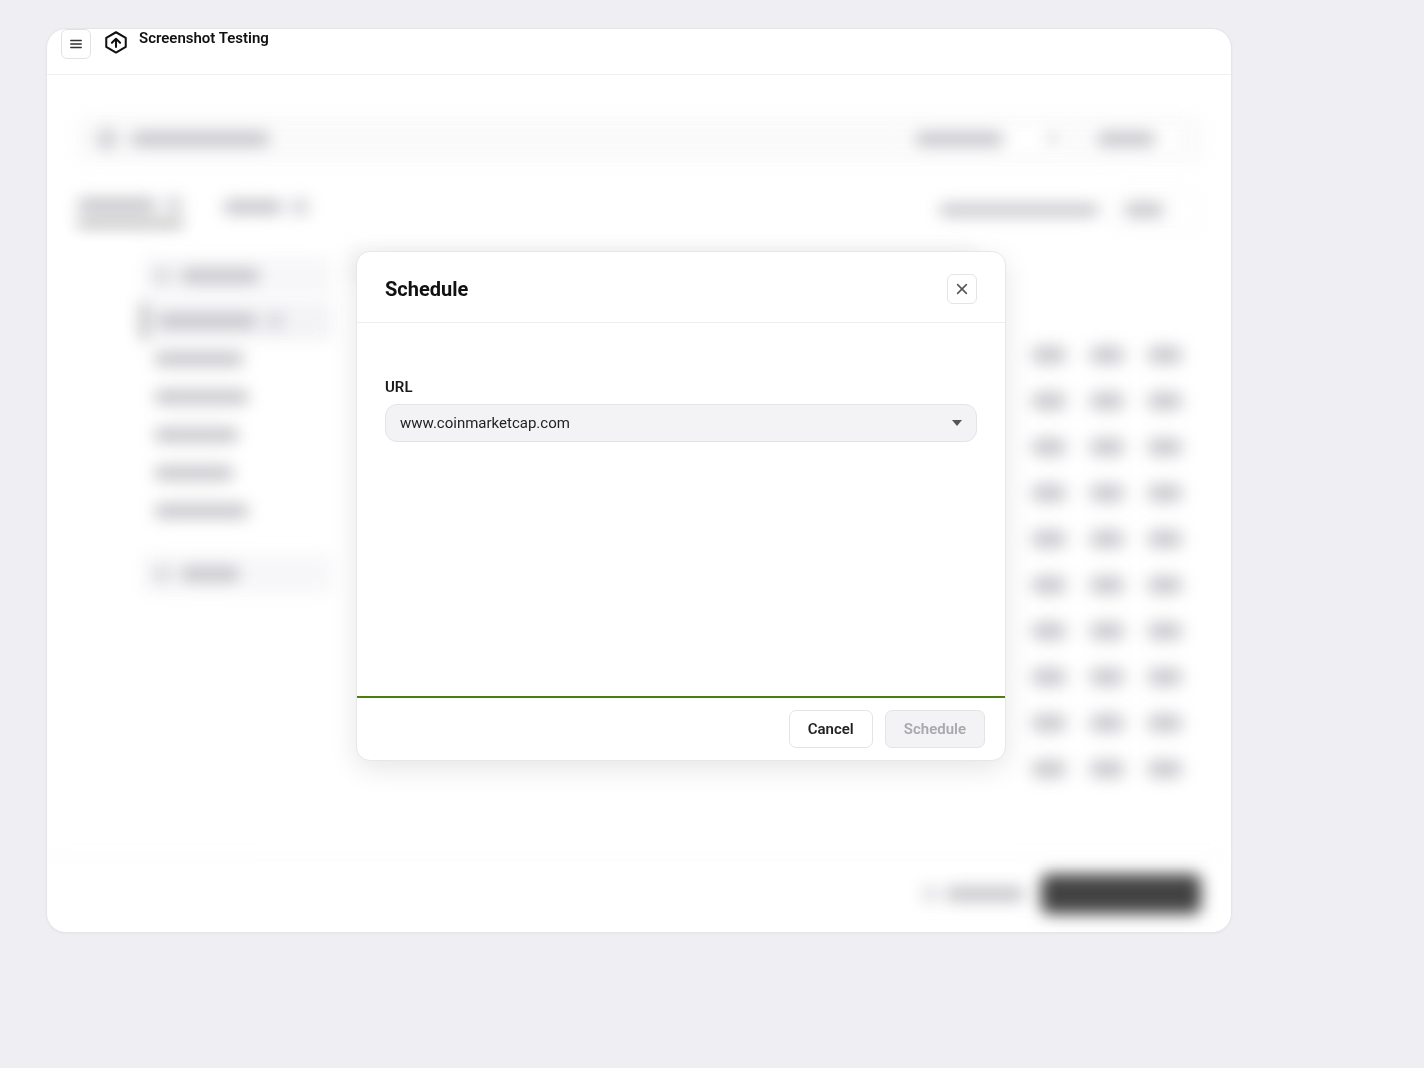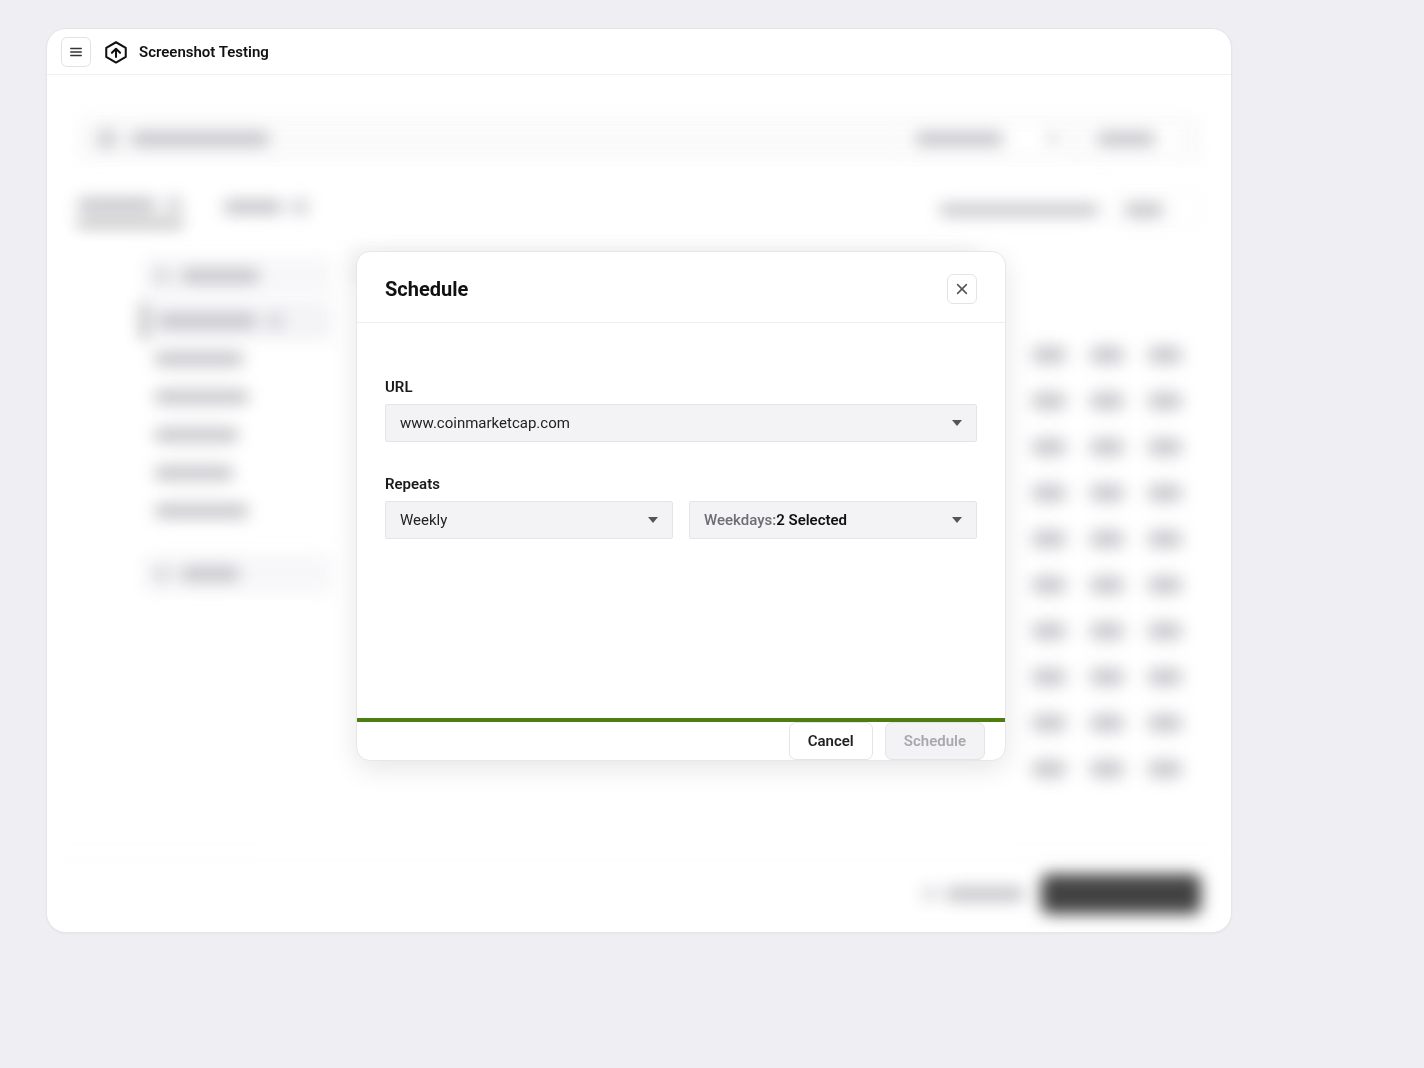--- a/index.html
+++ b/index.html
@@ -4,21 +4,21 @@
 <style>
   * { box-sizing: border-box; margin: 0; padding: 0; }
   html, body { width: 1424px; height: 1068px; background: #eeeef3; font-family: -apple-system, BlinkMacSystemFont, "Segoe UI", Roboto, sans-serif; color: #111; overflow: hidden; }
   .app-window {
     position: absolute; left: 46px; top: 28px; width: 1186px; height: 905px;
     background: #fff; border: 1px solid #e6e6e9; border-radius: 20px;
     box-shadow: 0 1px 3px rgba(0,0,0,0.04);
     overflow: hidden;
   }
   .topbar {
-    display: flex; align-items: center; height: 46px; padding: 0 14px;
+    display: flex; align-items: flex-start; height: 46px; padding: 0 14px;
     border-bottom: 1px solid #f0f0f2;
   }
   .menu-btn {
     width: 30px; height: 30px; border: 1px solid #e2e2e6; border-radius: 6px;
     background: #fff; display: flex; align-items: center; justify-content: center;
     margin-right: 12px; cursor: pointer;
   }
   .menu-btn svg { width: 14px; height: 14px; }
   .logo { width: 26px; height: 26px; margin-right: 10px; display: inline-flex; align-items: center; justify-content: center;}
   .logo svg { width: 26px; height: 26px; }
@@ -71,31 +71,31 @@
   .modal-title { font-size: 20px; font-weight: 700; color: #111; }
   .close-btn {
     width: 30px; height: 30px; background: #fff; border: 1px solid #e4e4e8;
     border-radius: 6px; display: flex; align-items: center; justify-content: center; cursor: pointer;
   }
   .close-btn svg { width: 14px; height: 14px; }
   .modal-body { padding: 22px 28px 10px; flex: 1; }
   .field-label { font-size: 15px; font-weight: 600; margin-bottom: 8px; color: #1a1a1a; }
   .select {
     width: 100%; height: 38px; background: #f3f3f5; border: 1px solid #e4e4e8;
-    border-radius: 2px; display: flex; align-items: center; padding: 0 14px;
+    border-radius: 12px; display: flex; align-items: center; padding: 0 14px;
     font-size: 15px; color: #222; cursor: pointer; position: relative;
   }
   .select .caret { margin-left: auto; }
   .caret { width: 0; height: 0; border-left: 5px solid transparent; border-right: 5px solid transparent; border-top: 6px solid #555; }
   .row2 { display: flex; gap: 16px; }
   .half { flex: 1; }
   .weekdays-label { color: #6d6d73; font-weight: 500; }
   .weekdays-value { color: #111; font-weight: 600; }
   .modal-footer {
-    border-top: 4px solid #4d7c0f; padding: 0 20px;
+    border-top: 2px solid #4d7c0f; padding: 12px 20px;
     display: flex; align-items: center; justify-content: flex-end; gap: 12px;
   }
   .btn {
     height: 38px; padding: 0 18px; border-radius: 7px; font-size: 15px; font-weight: 600;
     display: inline-flex; align-items: center; cursor: pointer; border: 1px solid #e4e4e8; background: #fff;
   }
   .btn-secondary { color: #222; }
   .btn-disabled { color: #a8a8ae; background: #f3f3f5; cursor: not-allowed; }
   .mb { margin-bottom: 20px; margin-top: 33px; }
 </style>
@@ -236,37 +236,19 @@
     <div class="modal-body">
       <div class="mb">
         <div class="field-label">URL</div>
         <div class="select">
           <span>www.coinmarketcap.com</span>
           <span class="caret"></span>
         </div>
       </div>
       <div class="mb">
       </div>
-      <div>
-        <div class="field-label">Repeats</div>
-        <div class="row2">
-          <div class="half">
-            <div class="select">
-              <span>Weekly</span>
-              <span class="caret"></span>
-            </div>
-          </div>
-          <div class="half">
-            <div class="select">
-              <span class="weekdays-label">Weekdays: </span>
-              <span class="weekdays-value">2 Selected</span>
-              <span class="caret"></span>
-            </div>
-          </div>
-        </div>
-      </div>
     </div>
     <div class="modal-footer">
       <div class="btn btn-secondary">Cancel</div>
       <div class="btn btn-disabled">Schedule</div>
     </div>
   </div>
 </div>
 
 </body></html>

